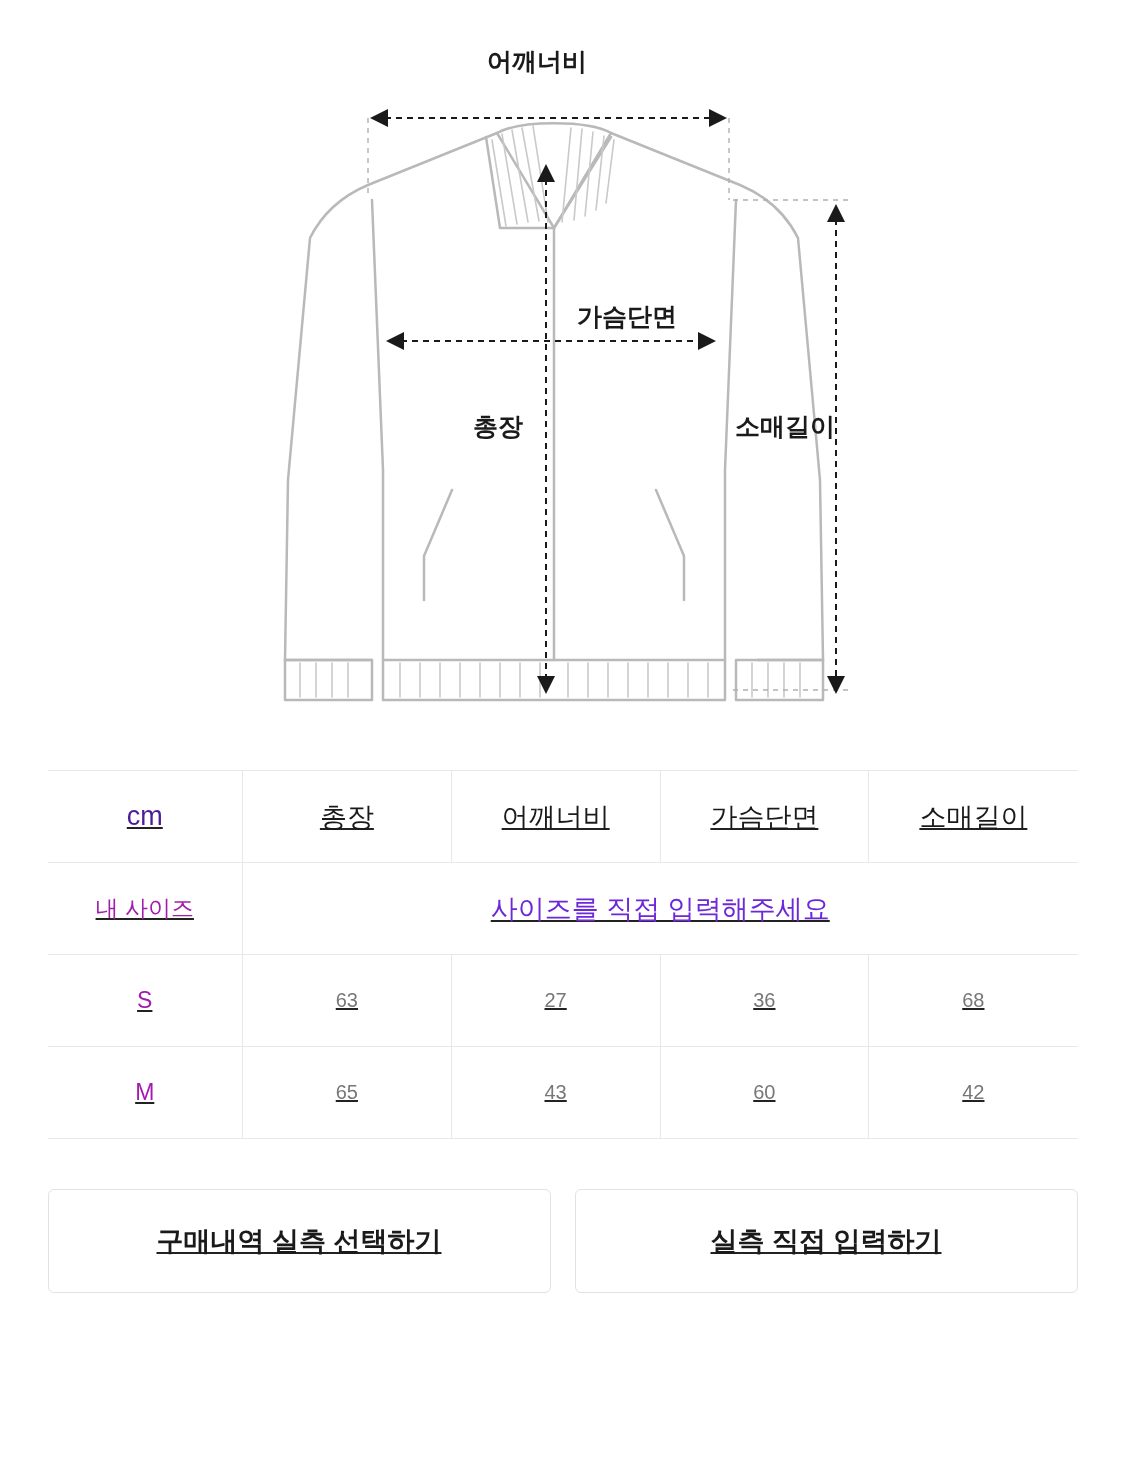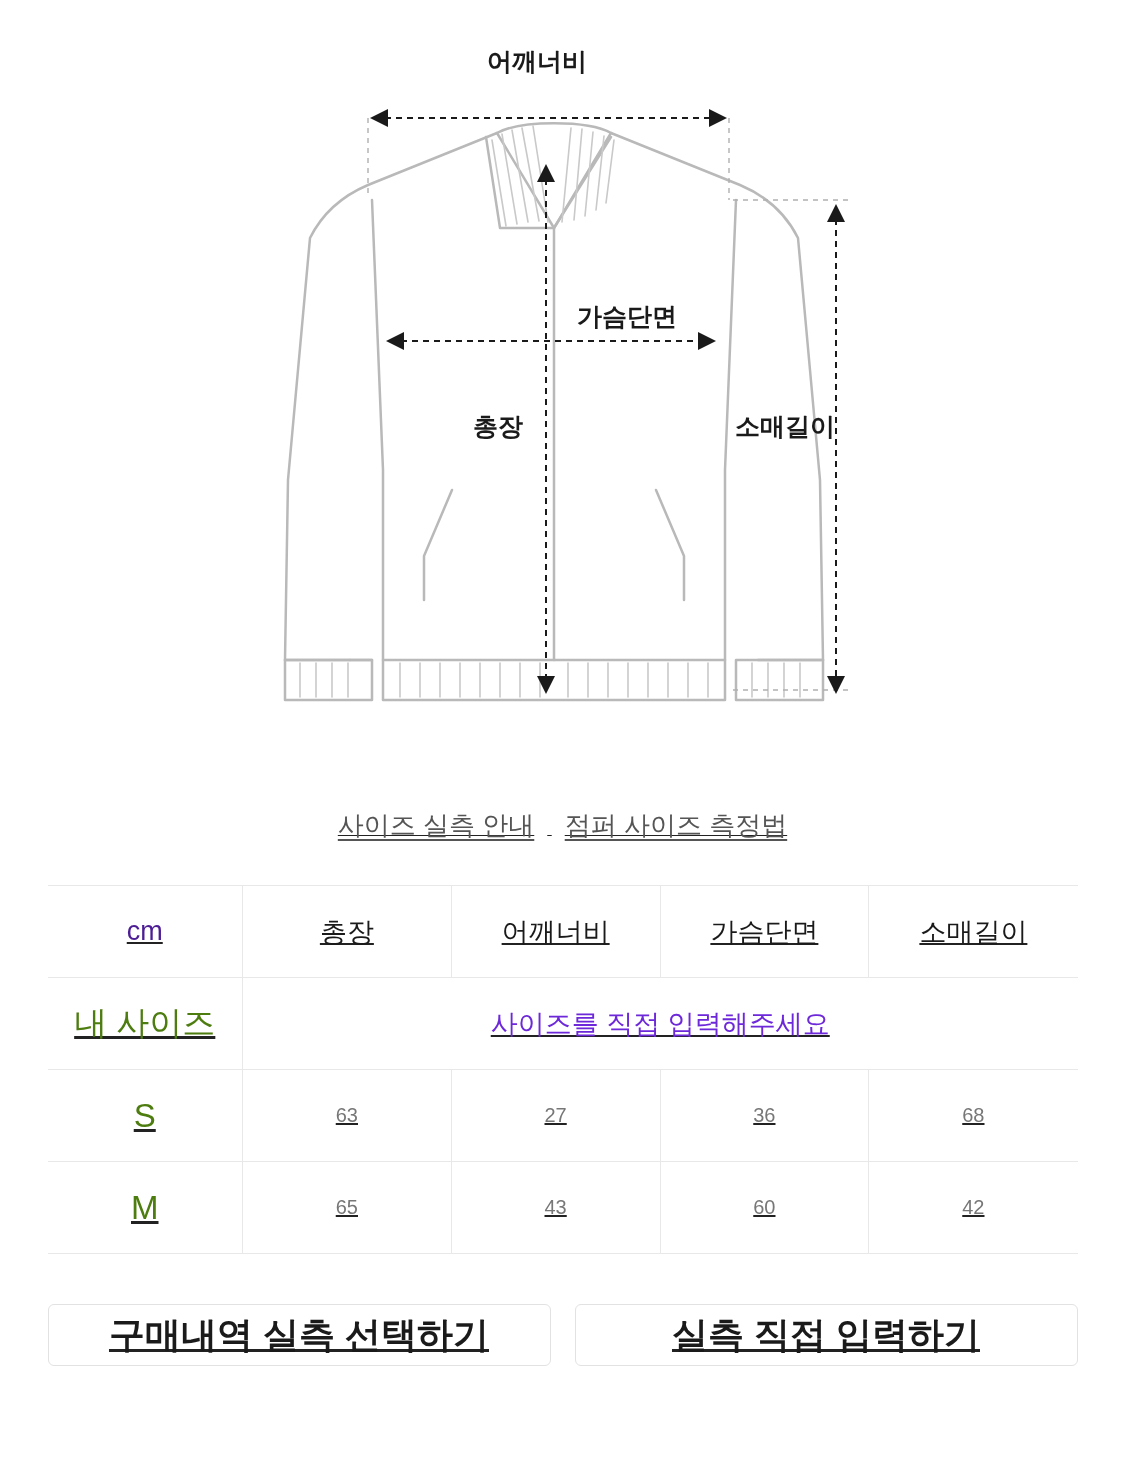--- a/index.html
+++ b/index.html
@@ -88,22 +88,22 @@
     font-size: 27px;
     color: #1a1a1a;
     font-weight: bold;
   }
   .th-unit {
     font-size: 27px;
     color: #4c1d95;
     font-weight: bold;
   }
   .row-label {
-    font-size: 33px;
-    color: #4d7c0f;
+    font-size: 23px;
+    color: #a21caf;
     font-weight: bold;
   }
   .cell-value {
     font-size: 20px;
     color: #777777;
   }
   .myinput-cell {
     font-size: 27px;
     color: #6d28d9;
     cursor: pointer;
@@ -112,26 +112,26 @@
   
   .btn-row {
     width: 1030px;
     margin: 0 auto;
     padding-top: 50px;
     display: flex;
     gap: 24px;
   }
   .btn {
     flex: 1;
-    height: 62px;
+    height: 104px;
     border: 1px solid #e2e2e2;
     border-radius: 6px;
     background: #ffffff;
     color: #1a1a1a;
-    font-size: 36px;
+    font-size: 27px;
     font-weight: bold;
     font-family: "Liberation Sans", "DejaVu Sans", sans-serif;
     cursor: pointer;
     display: flex;
     align-items: center;
     justify-content: center;
   }
 </style>
 </head>
 <body>
@@ -236,24 +236,20 @@
         <line x1="836" y1="208" x2="836" y2="690" marker-start="url(#arrTail)" marker-end="url(#arrHead)"></line>
       </g>
 
       <text class="diag-label" x="537" y="70" text-anchor="middle">어깨너비</text>
       <text class="diag-label" x="627" y="325" text-anchor="middle">가슴단면</text>
       <text class="diag-label" x="498" y="435" text-anchor="middle">총장</text>
       <text class="diag-label" x="785" y="435" text-anchor="middle">소매길이</text>
     </svg>
   </div>
 
-  <div class="links-row">
-    <a href="#">사이즈 실측 안내</a>
-    <a href="#">점퍼 사이즈 측정법</a>
-  </div>
 
   <table class="size-table">
     <thead>
       <tr>
         <th class="col-head th-unit">cm</th>
         <th class="th-label">총장</th>
         <th class="th-label">어깨너비</th>
         <th class="th-label">가슴단면</th>
         <th class="th-label">소매길이</th>
       </tr>

